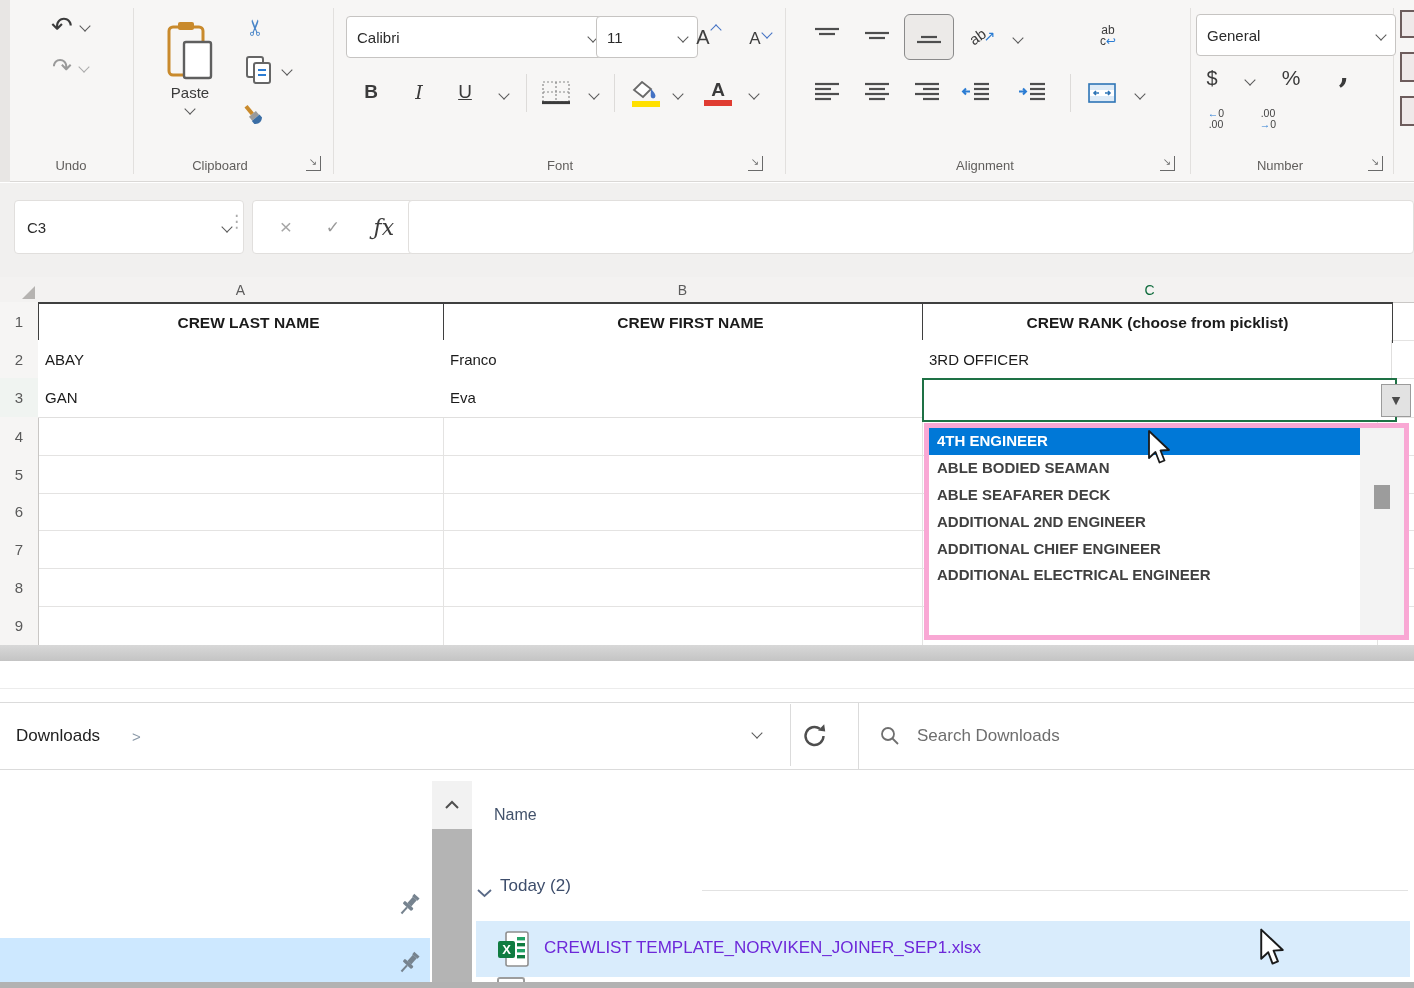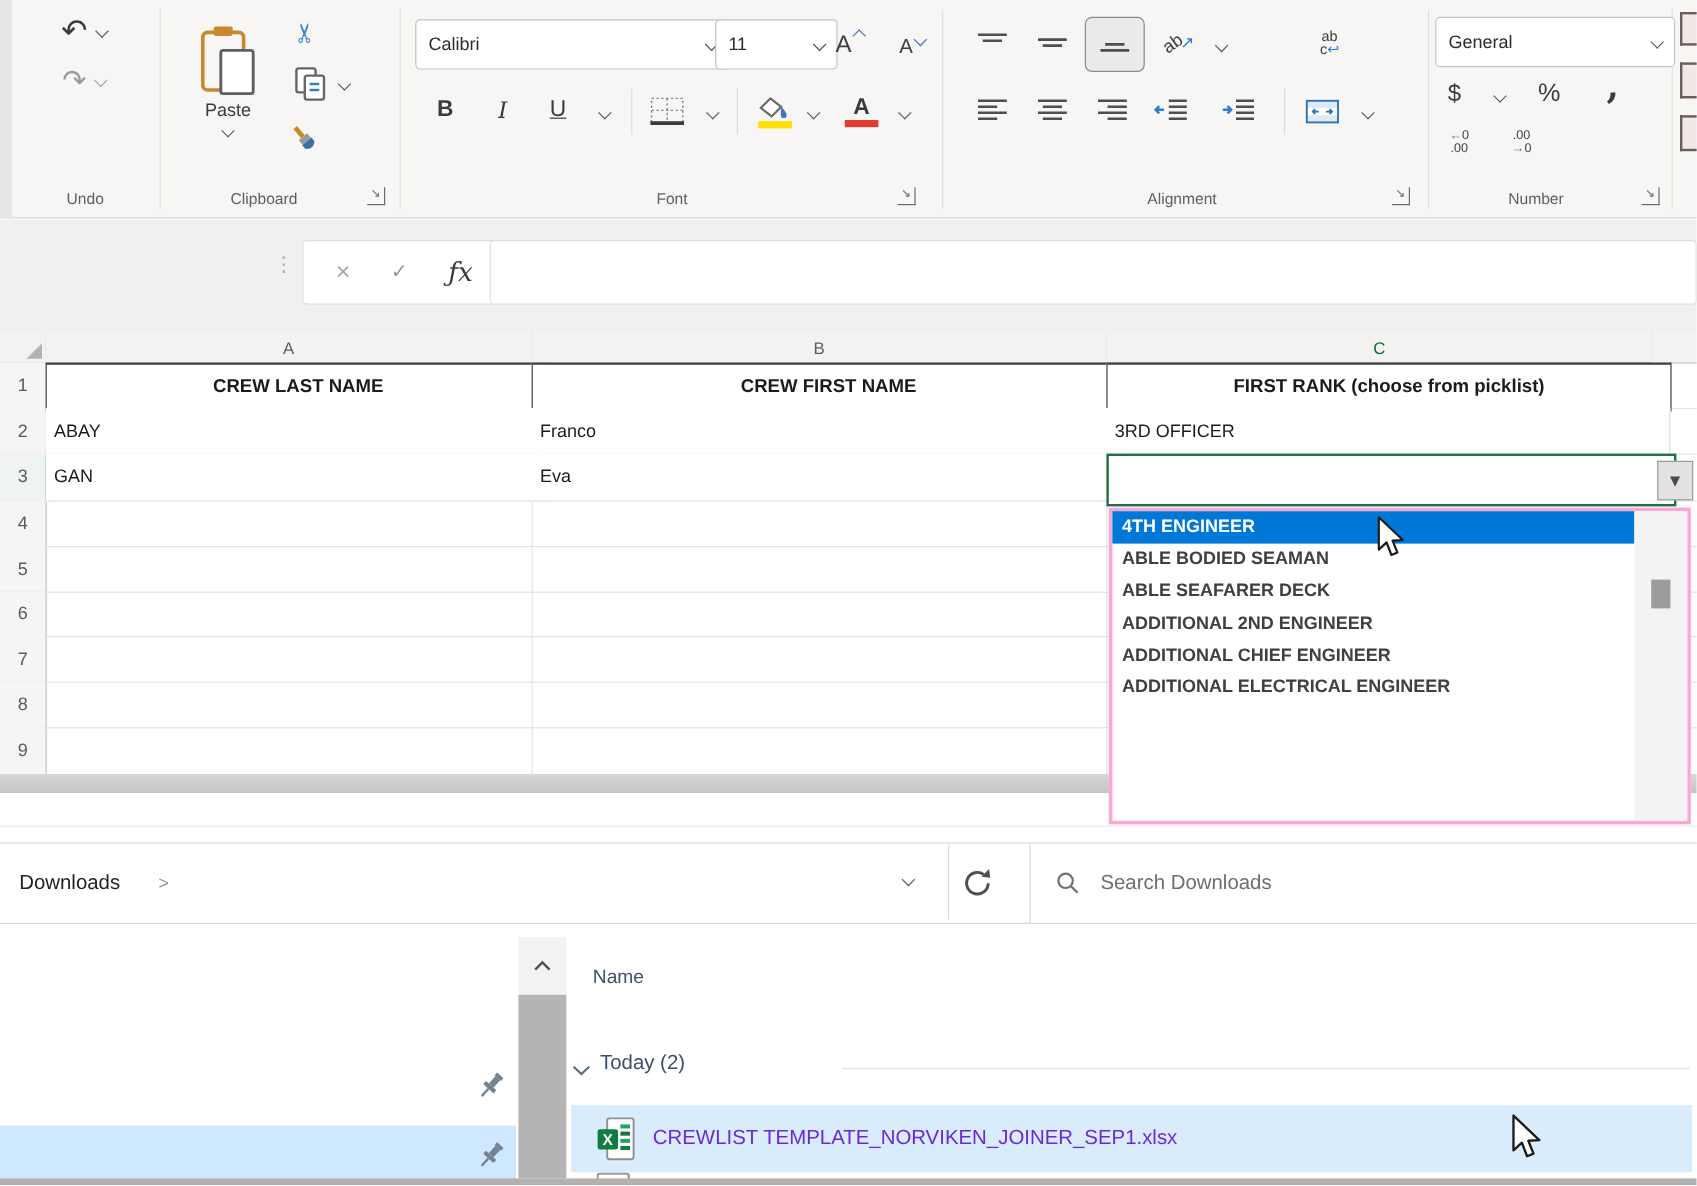--- a/index.html
+++ b/index.html
@@ -27,21 +27,21 @@
   
   .fzone{left:0;top:183px;width:1414px;height:94px;background:#F1F0EF;}
   .fbox{position:absolute;background:#fff;border:1px solid #E1DFDD;border-radius:4px;display:flex;align-items:center;}
   
   .colh{position:absolute;top:277px;height:25px;background:#F3F2F1;border-right:1px solid #D5D3D1;border-bottom:1px solid #C9C7C5;display:flex;align-items:center;justify-content:center;font-size:14px;color:#5c5c5c;}
   .gut{position:absolute;left:0;width:38px;background:#F6F5F4;border-right:1px solid #C9C7C5;border-bottom:1px solid #DCDBDA;display:flex;align-items:center;justify-content:center;font-size:15px;color:#5A5A5A;}
   .cell{position:absolute;background:#fff;border-right:1px solid #E0DFDE;border-bottom:1px solid #E0DFDE;display:flex;align-items:center;padding:0 7px;font-size:15px;color:#1b1b1b;}
   .hcell{font-weight:bold;justify-content:center;font-size:15.5px;border:1.5px solid #3F3F3F;border-top-width:2px;}
   .gline{position:absolute;background:#E4E3E2;}
   
-  .plist{left:924px;top:423px;width:485px;height:264px;background:#fff;border:3px solid #f9a8d4;display:flex;z-index:6;}
+  .plist{left:924px;top:423px;width:485px;height:217px;background:#fff;border:5px solid #f9a8d4;display:flex;z-index:6;}
   .plist .items{flex:1;display:flex;flex-direction:column;}
   .pitem{height:26.9px;line-height:26.9px;padding-left:8px;font-size:15px;font-weight:600;color:#404040;white-space:nowrap;}
   .pitem.hl{background:#0078D7;color:#fff;}
   .ptrack{width:44px;background:#F3F3F3;position:relative;}
   .pthumb{position:absolute;left:14px;top:57px;width:16px;height:24px;background:#9C9C9C;}
   
   .exp-box{position:absolute;background:#fff;border:1px solid #DBDBDB;display:flex;align-items:center;}
   .pin{position:absolute;width:26px;height:30px;}
   .cursor{position:absolute;z-index:9;}
 </style>
@@ -267,20 +267,24 @@
       <div class="dec-ic" style="left:1248px;top:108px;">.00<br><span class="bl">→</span>0</div>
       <div class="glabel" style="left:1220px;width:120px;">Number</div>
       <div class="launcher" style="left:1368px;top:156px;">↘</div>
 
       <div class="partial-ic" style="top:10px;height:24px;"></div>
       <div class="partial-ic" style="top:52px;height:26px;"></div>
       <div class="partial-ic" style="top:96px;height:26px;"></div>
     </div>
 
     <div class="abs fzone">
+      <div class="fbox" style="left:14px;top:17px;width:204px;height:52px;padding:0 12px;justify-content:space-between;">
+        <span style="font-size:15px;color:#2b2b2b;">C3</span>
+        <span class="cv sm"></span>
+      </div>
       <div class="abs" style="left:228px;top:28px;font-size:17px;color:#ABABAB;">⋮</div>
       <div class="fbox" style="left:252px;top:17px;width:148px;height:52px;justify-content:space-around;padding:0 10px;">
         <span style="font-size:21px;color:#A6A6A6;">×</span>
         <span style="font-family:'DejaVu Sans',sans-serif;font-size:17px;color:#9a9a9a;">✓</span>
         <span style="font-family:'DejaVu Serif',serif;font-style:italic;font-size:22px;color:#3b3b3b;">ƒx</span>
       </div>
       <div class="fbox" style="left:408px;top:17px;width:1004px;height:52px;"></div>
     </div>
 
     <div>
@@ -310,21 +314,21 @@
       <div class="gut" style="top:378px;height:39px;border-right:3px solid #1E7145;background:#F0F4F1;">3</div>
       <div class="gut" style="top:417px;height:38px;">4</div>
       <div class="gut" style="top:455px;height:38px;">5</div>
       <div class="gut" style="top:493px;height:37px;">6</div>
       <div class="gut" style="top:530px;height:38px;">7</div>
       <div class="gut" style="top:568px;height:38px;">8</div>
       <div class="gut" style="top:606px;height:39px;">9</div>
 
       <div class="cell hcell" style="left:38px;top:302px;width:405px;height:38px;">CREW LAST NAME</div>
       <div class="cell hcell" style="left:443px;top:302px;width:479px;height:38px;text-align:right;">CREW FIRST NAME</div>
-      <div class="cell hcell" style="left:922px;top:302px;width:455px;height:38px;">FIRST RANK (choose from picklist)</div>
+      <div class="cell hcell" style="left:922px;top:302px;width:455px;height:38px;">CREW RANK (choose from picklist)</div>
 
       <div class="cell" style="left:38px;top:340px;width:405px;height:38px;">ABAY</div>
       <div class="cell" style="left:443px;top:340px;width:479px;height:38px;">Franco</div>
       <div class="cell" style="left:922px;top:340px;width:455px;height:38px;">3RD OFFICER</div>
 
       <div class="cell" style="left:38px;top:378px;width:405px;height:39px;">GAN</div>
       <div class="cell" style="left:443px;top:378px;width:479px;height:39px;">Eva</div>
       <div class="cell" style="left:922px;top:378px;width:457px;height:40px;border:2px solid #1E7145;z-index:3;"></div>
 
       <div class="abs" style="left:1381px;top:384px;width:30px;height:33px;background:#E2E2E2;border:1px solid #9B9B9B;display:flex;align-items:center;justify-content:center;z-index:4;">

